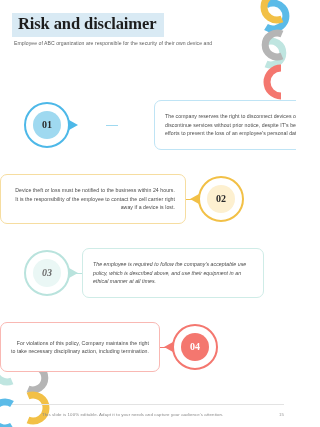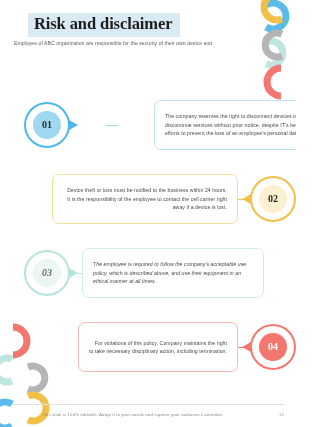--- a/index.html
+++ b/index.html
@@ -23,21 +23,21 @@
     position: absolute;
     pointer-events: none;
   }
   .deco-tr { top: -6px; right: -4px; }
   .deco-bl { bottom: -6px; left: -6px; }
 
   
   .title-wrap {
     position: absolute;
     top: 13px;
-    left: 28px;
+    left: 12px;
     text-decoration: underline;
   }
   .title-band {
     display: inline-block;
     background: #d9eaf4;
     padding: 2px 8px 3px 6px;
   }
   .title-text {
     font-family: "Liberation Serif", serif;
     font-weight: bold;
@@ -66,21 +66,21 @@
     height: 58px;
     display: flex;
     align-items: center;
   }
   .row-1 { top: 96px; gap: 36px; }
   .row-2 { top: 170px; }
   .row-3 { top: 244px; font-style: italic; }
   .row-4 { top: 318px; }
 
   .row.left-badge { flex-direction: row; padding-left: 24px; }
-  .row.right-badge { flex-direction: row; padding-right: 24px; justify-content: flex-end; }
+  .row.right-badge { flex-direction: row; padding-right: 24px; }
 
   
   .badge {
     position: relative;
     width: 46px;
     height: 46px;
     border-radius: 50%;
     flex: 0 0 auto;
     display: flex;
     align-items: center;

